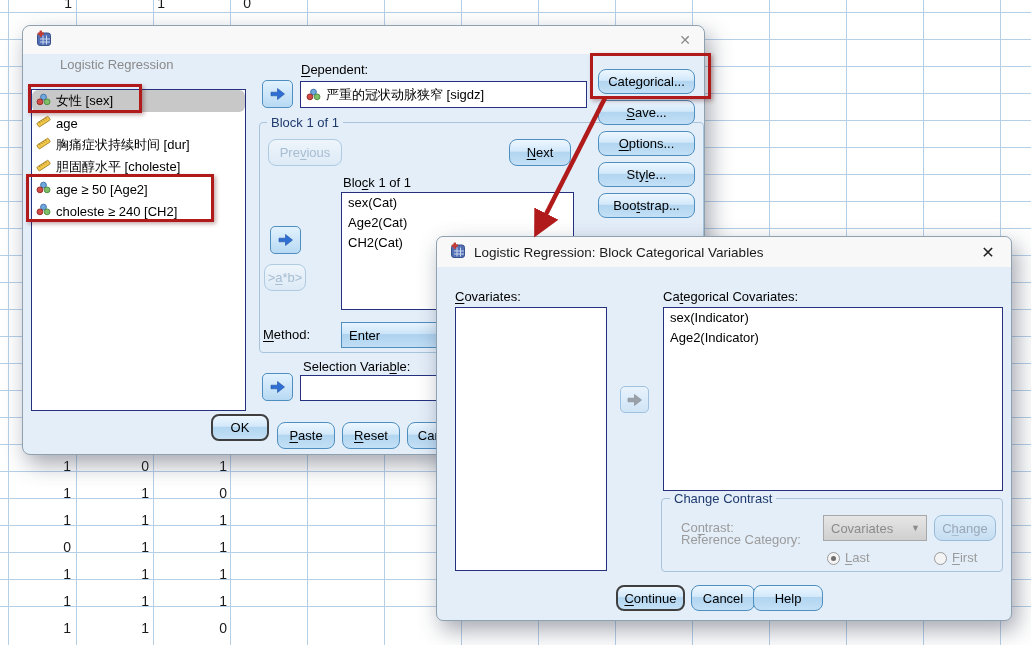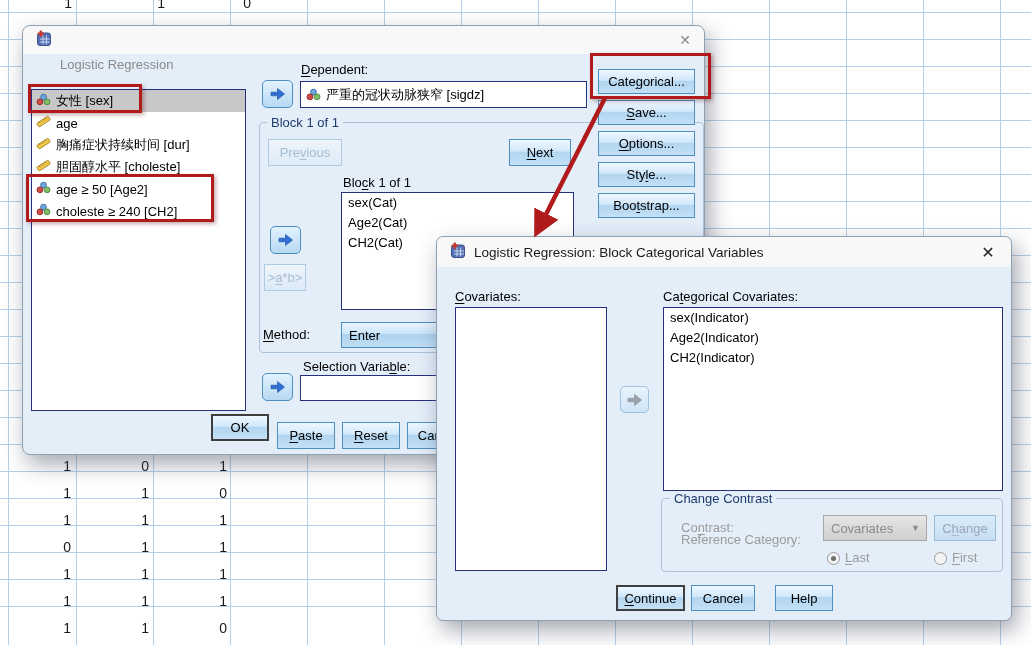--- a/index.html
+++ b/index.html
@@ -34,34 +34,34 @@
   }
   .titlebar .ticon { margin-left:12px; flex:0 0 auto; }
   .title-text { margin-left:8px; white-space:nowrap; }
   .close-x { position:absolute; top:0; bottom:0; display:flex; align-items:center; justify-content:center; width:30px; cursor:default; }
 
   
   .btn {
     position:absolute; display:flex; align-items:center; justify-content:center;
     font-size:13px; color:#000; white-space:nowrap;
     background:linear-gradient(#edf7ff, #d2e8fa 45%, #b2d5f0 48%, #c3e0f6);
-    border:1px solid #4f8fc0; border-radius:0;
+    border:1px solid #4f8fc0; border-radius:8px;
   }
   .btn.default { border:2px solid #3f3f3f; }
   .btn.disabled {
     background:linear-gradient(#eef5fb,#ddeaf6);
     color:#a6bdd2; border-color:#aecbe2;
   }
   .btn.disabled u { text-decoration-color:#a6bdd2; }
   .tarrow {
     position:absolute; display:flex; align-items:center; justify-content:center;
     background:linear-gradient(#e2f2fe,#b7d9f3); border:1px solid #4f8fc0; border-radius:5px;
   }
   .listbox { position:absolute; background:#fff; border:1px solid #25317e; overflow:hidden; }
-  .lrow { display:flex; align-items:center; height:22px; padding-left:4px; white-space:nowrap; }
+  .lrow { display:flex; align-items:center; height:22px; padding-left:4px; white-space:nowrap;border-radius:6px; }
   .lrow.selected { background:#c8c8c8; }
   .lrow .vicon { margin-right:5px; flex:0 0 auto; }
   .plainrow { height:20px; line-height:20px; padding-left:6px; white-space:nowrap; }
   .field { position:absolute; background:#fff; border:1px solid #25317e; display:flex; align-items:center; padding-left:5px; }
   .groupbox { position:absolute; border:1px solid #a9c4da; border-radius:4px; }
   .grouplabel { position:absolute; background:#e4eef9; padding:0 4px; color:#1f3a6e; white-space:nowrap; }
   .lbl { position:absolute; white-space:nowrap; }
   .lbl.dis { color:#9b9b9b; }
   .combo-dis {
     position:absolute; display:flex; align-items:center; padding-left:7px;
@@ -282,40 +282,39 @@
   <div class="tarrow" style="left:183px; top:149px; width:29px; height:27px; background:linear-gradient(#e8f3fc,#cfe4f5); border-color:#9fc2e0;">
     <svg width="17" height="14" viewBox="0 0 17 14">
         <path d="M2 5.2 L8.5 5.2 L8.5 1.5 L15.5 7 L8.5 12.5 L8.5 8.8 L2 8.8 Z" fill="#9ba1a9" stroke="#82878e" stroke-width="0.6"></path>
       </svg>
   </div>
 
   <div class="lbl" style="left:226px; top:52px;text-align:center;">Ca<u>t</u>egorical Covariates:</div>
   <div class="listbox" style="left:226px; top:70px; width:340px; height:184px;">
     <div class="plainrow">sex(Indicator)</div>
     <div class="plainrow">Age2(Indicator)</div>
-    <div class="plainrow">CH2(Indicator)</div>
   </div>
 
   <div class="groupbox" style="left:224px; top:261px; width:342px; height:74px;"></div>
   <div class="grouplabel" style="left:233px; top:254px;">Change Contrast</div>
   <div class="lbl dis" style="left:244px; top:283px;">Co<u>n</u>trast:</div>
   <div class="combo-dis" style="left:386px; top:278px; width:104px; height:26px;">
     <span>Covariates</span>
     <span class="carr">▼</span>
   </div>
   <div class="btn disabled" style="left:497px; top:278px; width:62px; height:26px; background:linear-gradient(#dbecfa,#c6def2); color:#9aa8b8; border-color:#98bcd8;">C<u>h</u>ange</div>
   <div class="lbl dis" style="left:244px; top:295px;">Reference Category:</div>
   <span class="radio checked" style="left:390px; top:315px;"></span>
   <div class="lbl dis" style="left:408px; top:313px;"><u>L</u>ast</div>
   <span class="radio" style="left:497px; top:315px;"></span>
   <div class="lbl dis" style="left:515px; top:313px;"><u>F</u>irst</div>
 
   <div class="btn default" style="left:179px; top:348px; width:69px; height:26px;"><u>C</u>ontinue</div>
   <div class="btn" style="left:254px; top:348px; width:64px; height:26px;">Cancel</div>
-  <div class="btn" style="left:338px; top:348px; width:58px; height:26px;">Help</div>
+  <div class="btn" style="left:316px; top:348px; width:70px; height:26px;">Help</div>
 </div>
 
 <div class="ann-box" style="left:28px; top:84px; width:114px; height:29px;"></div>
 <div class="ann-box" style="left:26px; top:174px; width:188px; height:48px;"></div>
 <div class="ann-box" style="left:590px; top:53px; width:121px; height:46px;"></div>
 <svg class="ann-svg">
   <defs>
     <marker id="ah" markerWidth="6" markerHeight="6" refX="4.6" refY="3" orient="auto">
       <path d="M0 0 L6 3 L0 6 Z" fill="#b11a1a"></path>
     </marker>

